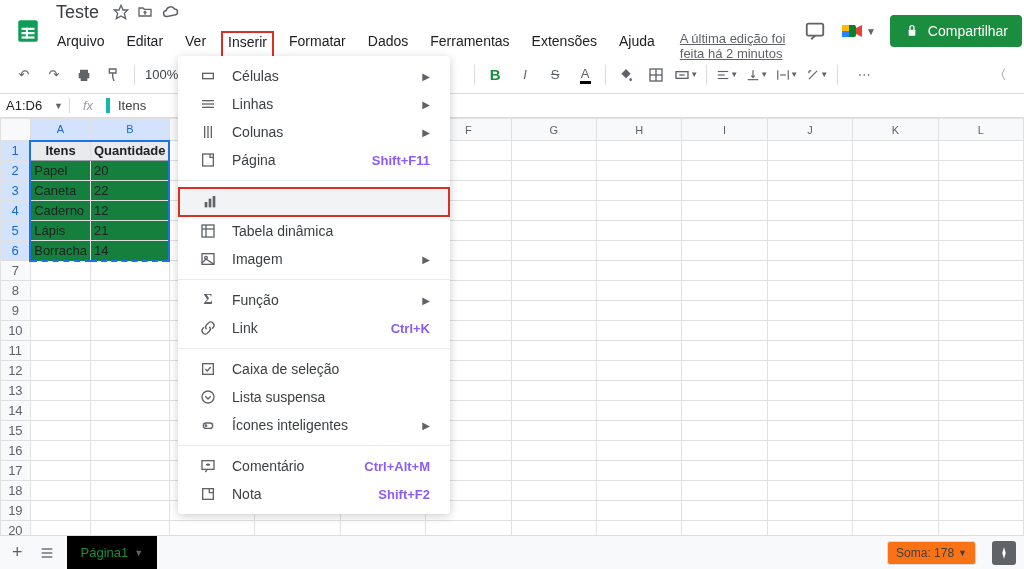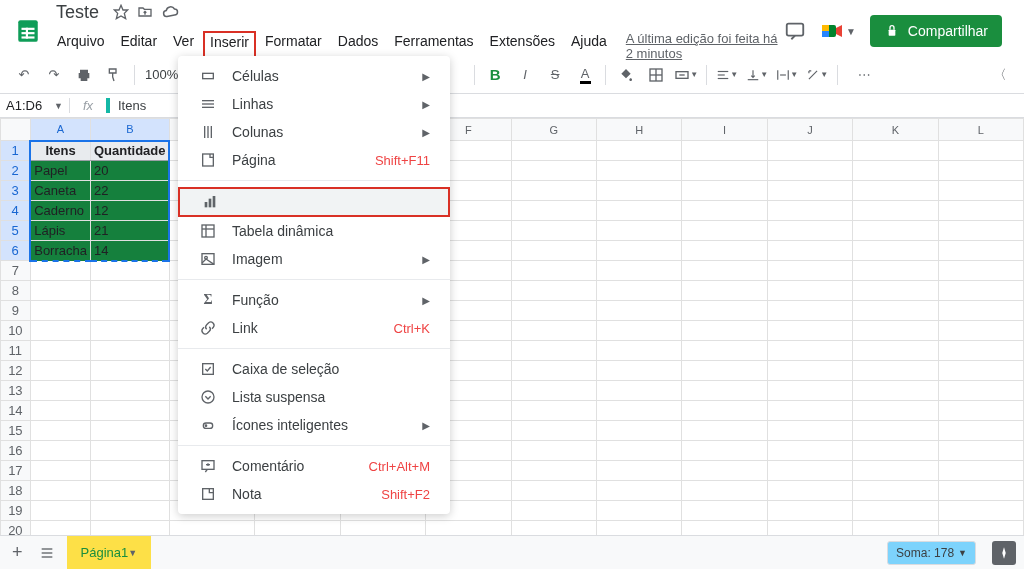--- a/index.html
+++ b/index.html
@@ -1,26 +1,26 @@
 <!DOCTYPE html>
 <html><head>
 <meta charset="utf-8">
 <style>
 * { margin: 0; padding: 0; box-sizing: border-box; }
 body { font-family: "Google Sans", Arial, sans-serif; font-size: 13px; color: #202124; background: #fff; width: 1024px; height: 569px; overflow: hidden; position: relative; }
 
 
-.header { display: flex; align-items: center; padding: 6px 22px 0 10px; height: 56px; }
+.header { display: flex; align-items: center; padding: 6px 2px 0 10px; height: 56px; }
 .logo { width: 36px; height: 36px; display: flex; align-items: center; justify-content: center; }
 .logo-svg { width: 26px; height: 26px; }
 .doc-title-area { display: flex; flex-direction: column; margin-left: 4px; flex: 1; }
 .title-row { display: flex; align-items: center; gap: 8px; height: 22px; }
 .doc-title { font-size: 18px; color: #3c4043; padding: 2px 6px; }
 .title-icon { color: #5f6368; cursor: pointer; }
-.menubar { display: flex; gap: 2px; font-size: 14px; color: #202124; margin-top: 8px; }
+.menubar { display: flex; gap: 8px; font-size: 14px; color: #202124; margin-top: 8px; }
 .menu-item { padding: 2px 7px; border-radius: 3px; cursor: pointer; }
 .menu-item.active { border: 2px solid #d93025; border-radius: 0; padding: 1px 5px; }
 .edit-status { font-size: 13px; color: #5f6368; text-decoration: underline; margin-left: 10px; cursor: pointer; }
 .header-right { display: flex; align-items: center; gap: 14px; margin-left: auto; }
 .share-btn { background: #1a8e3e; color: #fff; border: none; border-radius: 4px; padding: 8px 14px; font-size: 14px; font-weight: 500; display: flex; align-items: center; gap: 8px; cursor: pointer; }
 .meet-icon { width: 24px; height: 24px; }
 .header-icon { color: #5f6368; cursor: pointer; }
 .dropdown-caret { color: #5f6368; font-size: 10px; }
 
 
@@ -56,29 +56,29 @@
 .sel-range-border-left { border-left: 2px solid #1a73e8 !important; }
 .sel-range-border-right { border-right: 2px solid #1a73e8 !important; }
 .sel-range-border-bottom { border-bottom: 2px dashed #1a73e8 !important; }
 
 
 .dropdown { position: absolute; left: 178px; top: 56px; width: 272px; background: #fff; border-radius: 4px; box-shadow: 0 2px 10px rgba(0,0,0,0.2); z-index: 100; padding: 6px 0; }
 .dd-item { display: flex; align-items: center; height: 28px; padding: 0 20px; cursor: pointer; color: #3c4043; font-size: 14px; }
 .dd-item.highlight { border: 2px solid #d93025; height: 30px; background: #f1f3f4; }
 .dd-icon { width: 20px; margin-right: 14px; color: #5f6368; display: flex; align-items: center; justify-content: center; }
 .dd-label { flex: 1; }
-.dd-shortcut { color: #ef4444; font-size: 13px; }
+.dd-shortcut { color: #8b5cf6; font-size: 13px; font-weight: bold; }
 .dd-arrow { color: #5f6368; font-size: 10px; }
 .dd-sep { height: 1px; background: #e8eaed; margin: 6px 0; }
 
 
 .tabs-bar { position: absolute; bottom: 0; left: 0; right: 0; height: 34px; display: flex; align-items: center; border-top: 1px solid #dadce0; background: #f8f9fa; padding: 0 8px; gap: 8px; }
 .tab-btn { color: #5f6368; cursor: pointer; padding: 4px; }
-.sheet-tab { background: #fde047; padding: 6px 14px; border-radius: 0; color: #1a8e3e; font-size: 13px; font-weight: 500; display: flex; align-items: center; cursor: pointer; height: 100%; }
-.sum-box { margin-left: auto; background: #7dd3fc; border: 1px solid #dadce0; border-radius: 3px; padding: 4px 8px; font-size: 12px; color: #3c4043; display: flex; align-items: center; gap: 4px; cursor: pointer; }
+.sheet-tab { background: #000000; padding: 6px 14px; border-radius: 0; color: #1a8e3e; font-size: 13px; font-weight: 500; display: flex; align-items: center; gap: 6px; cursor: pointer; height: 100%; }
+.sum-box { margin-left: auto; background: #f97316; border: 1px solid #dadce0; border-radius: 3px; padding: 4px 8px; font-size: 12px; color: #3c4043; display: flex; align-items: center; gap: 4px; cursor: pointer; }
 .sidebar-btn { width: 24px; height: 24px; background: #5f6368; color: #fff; display: flex; align-items: center; justify-content: center; border-radius: 3px; margin-left: 8px; cursor: pointer; }
 
 svg { display: block; }
 </style>
 </head>
 <body>
 
 <div class="header">
   <div class="logo">
     <svg class="logo-svg" viewBox="0 0 24 24">

